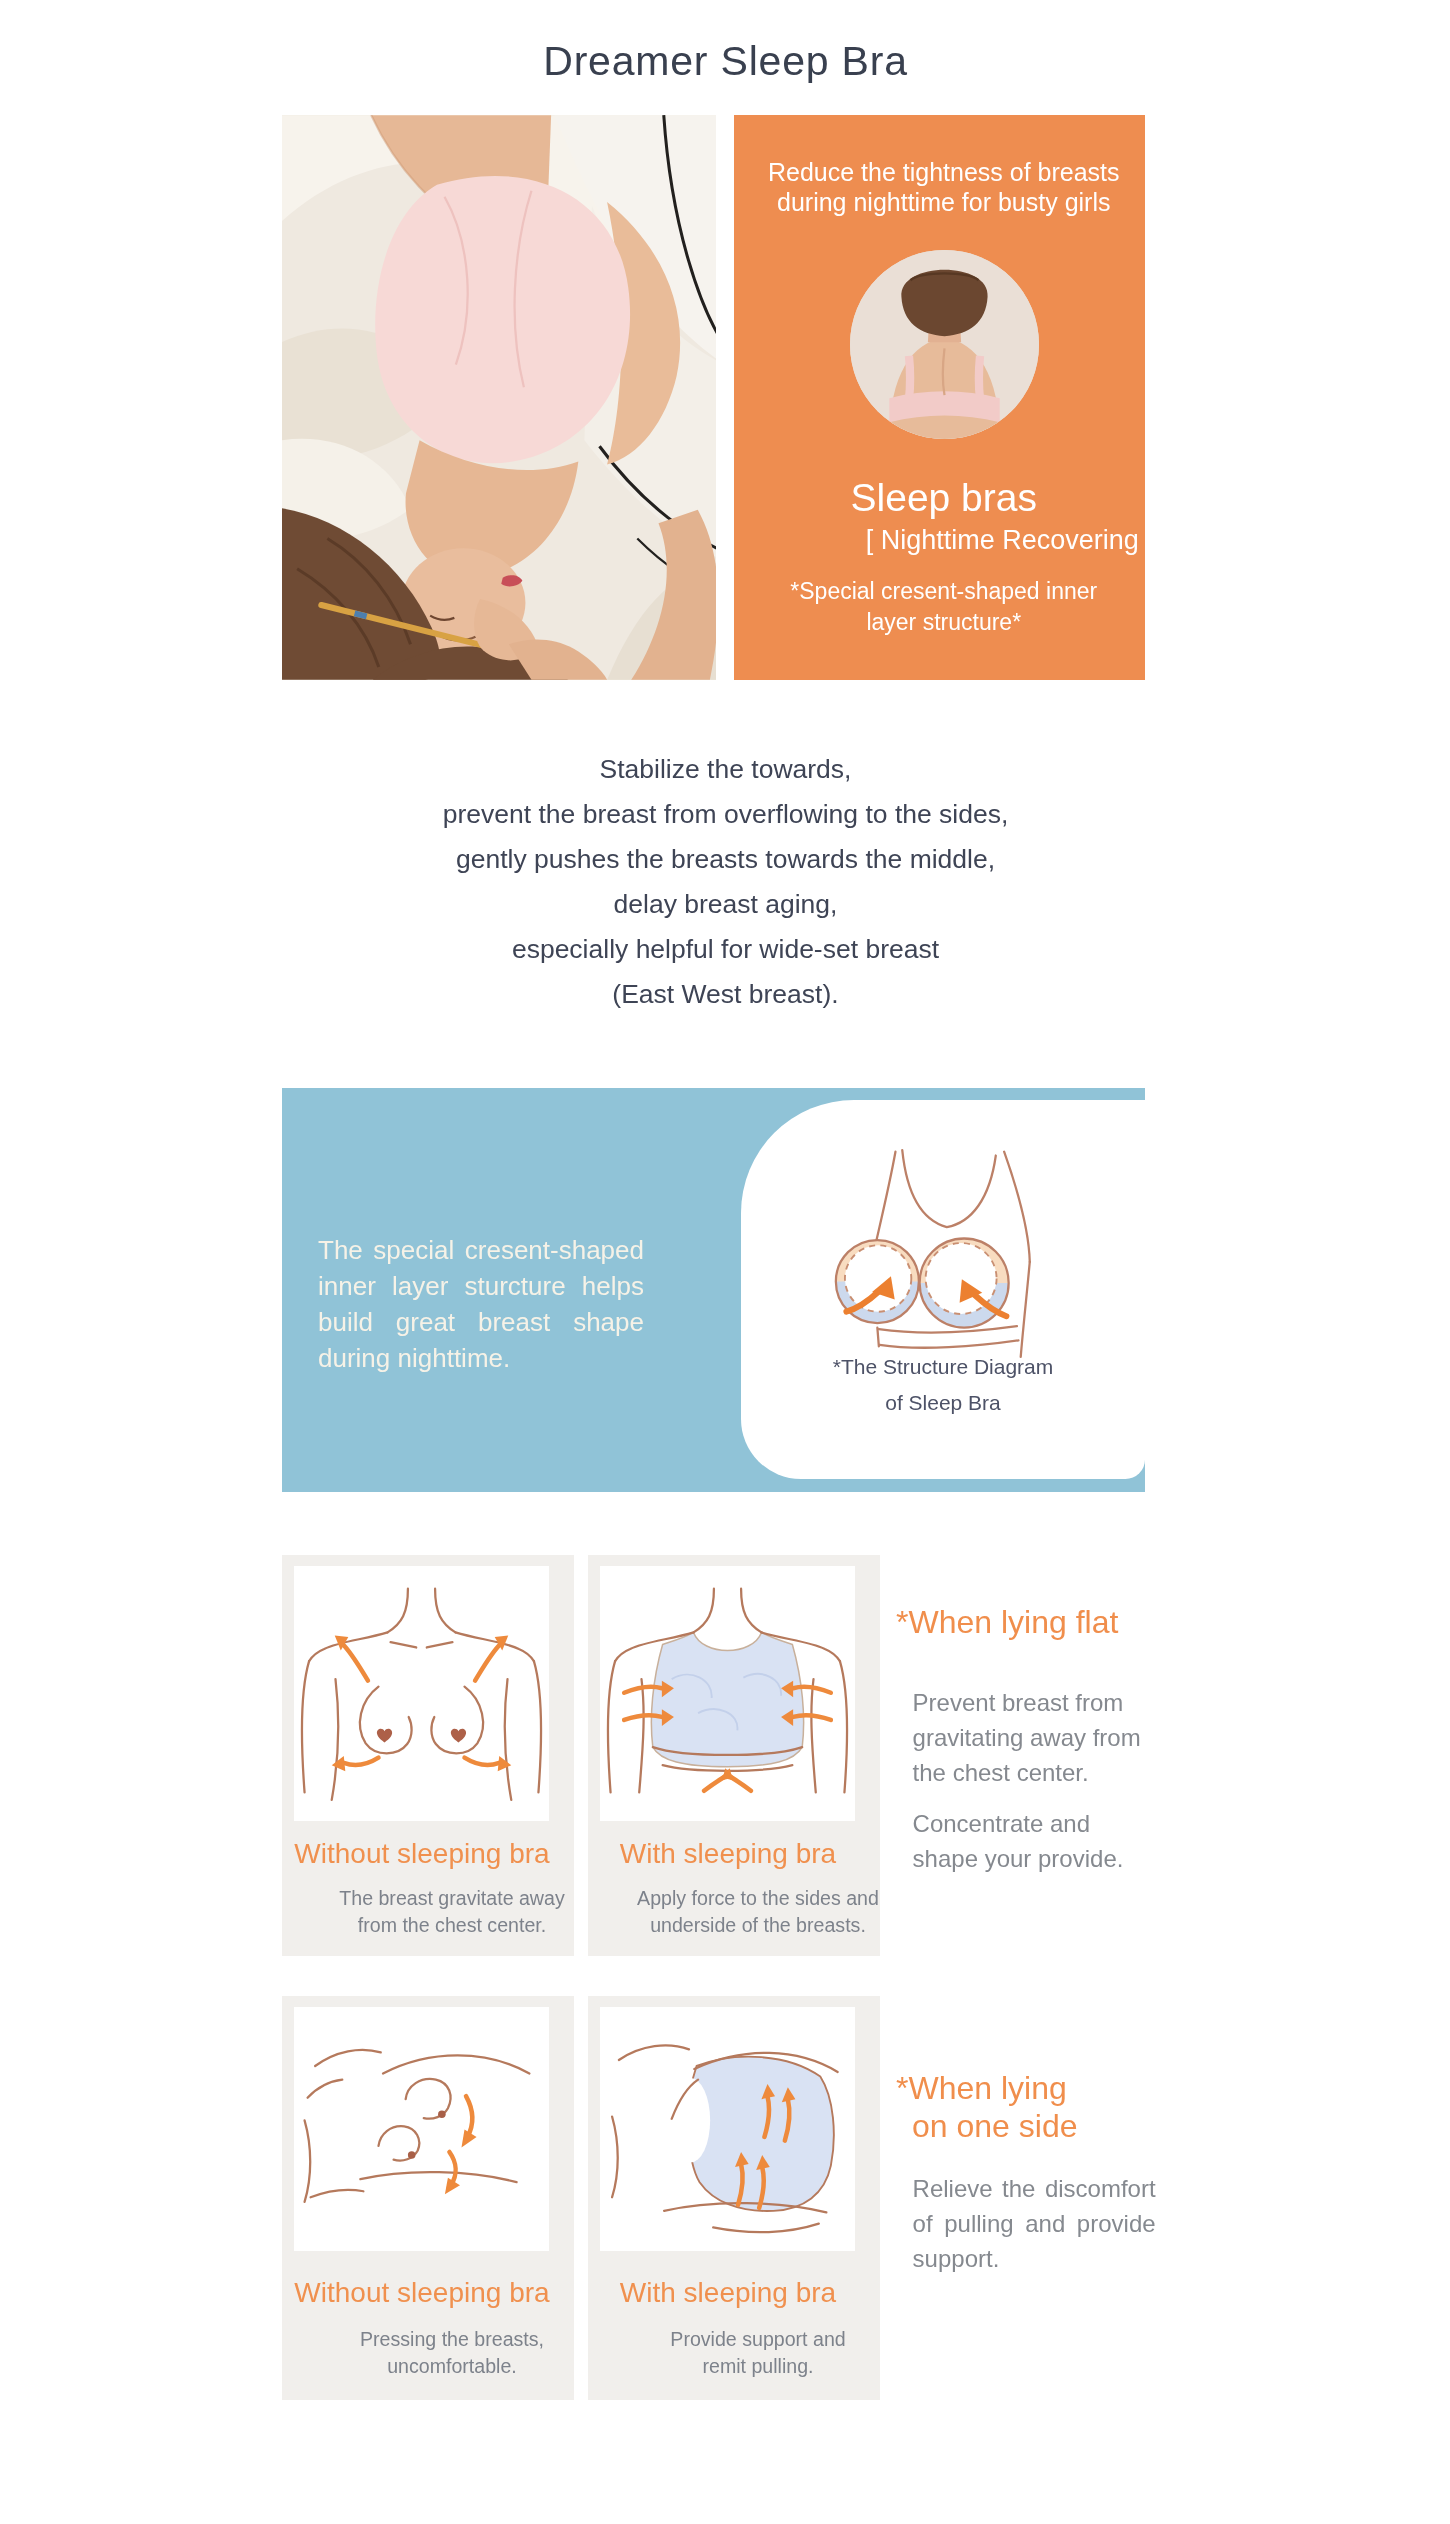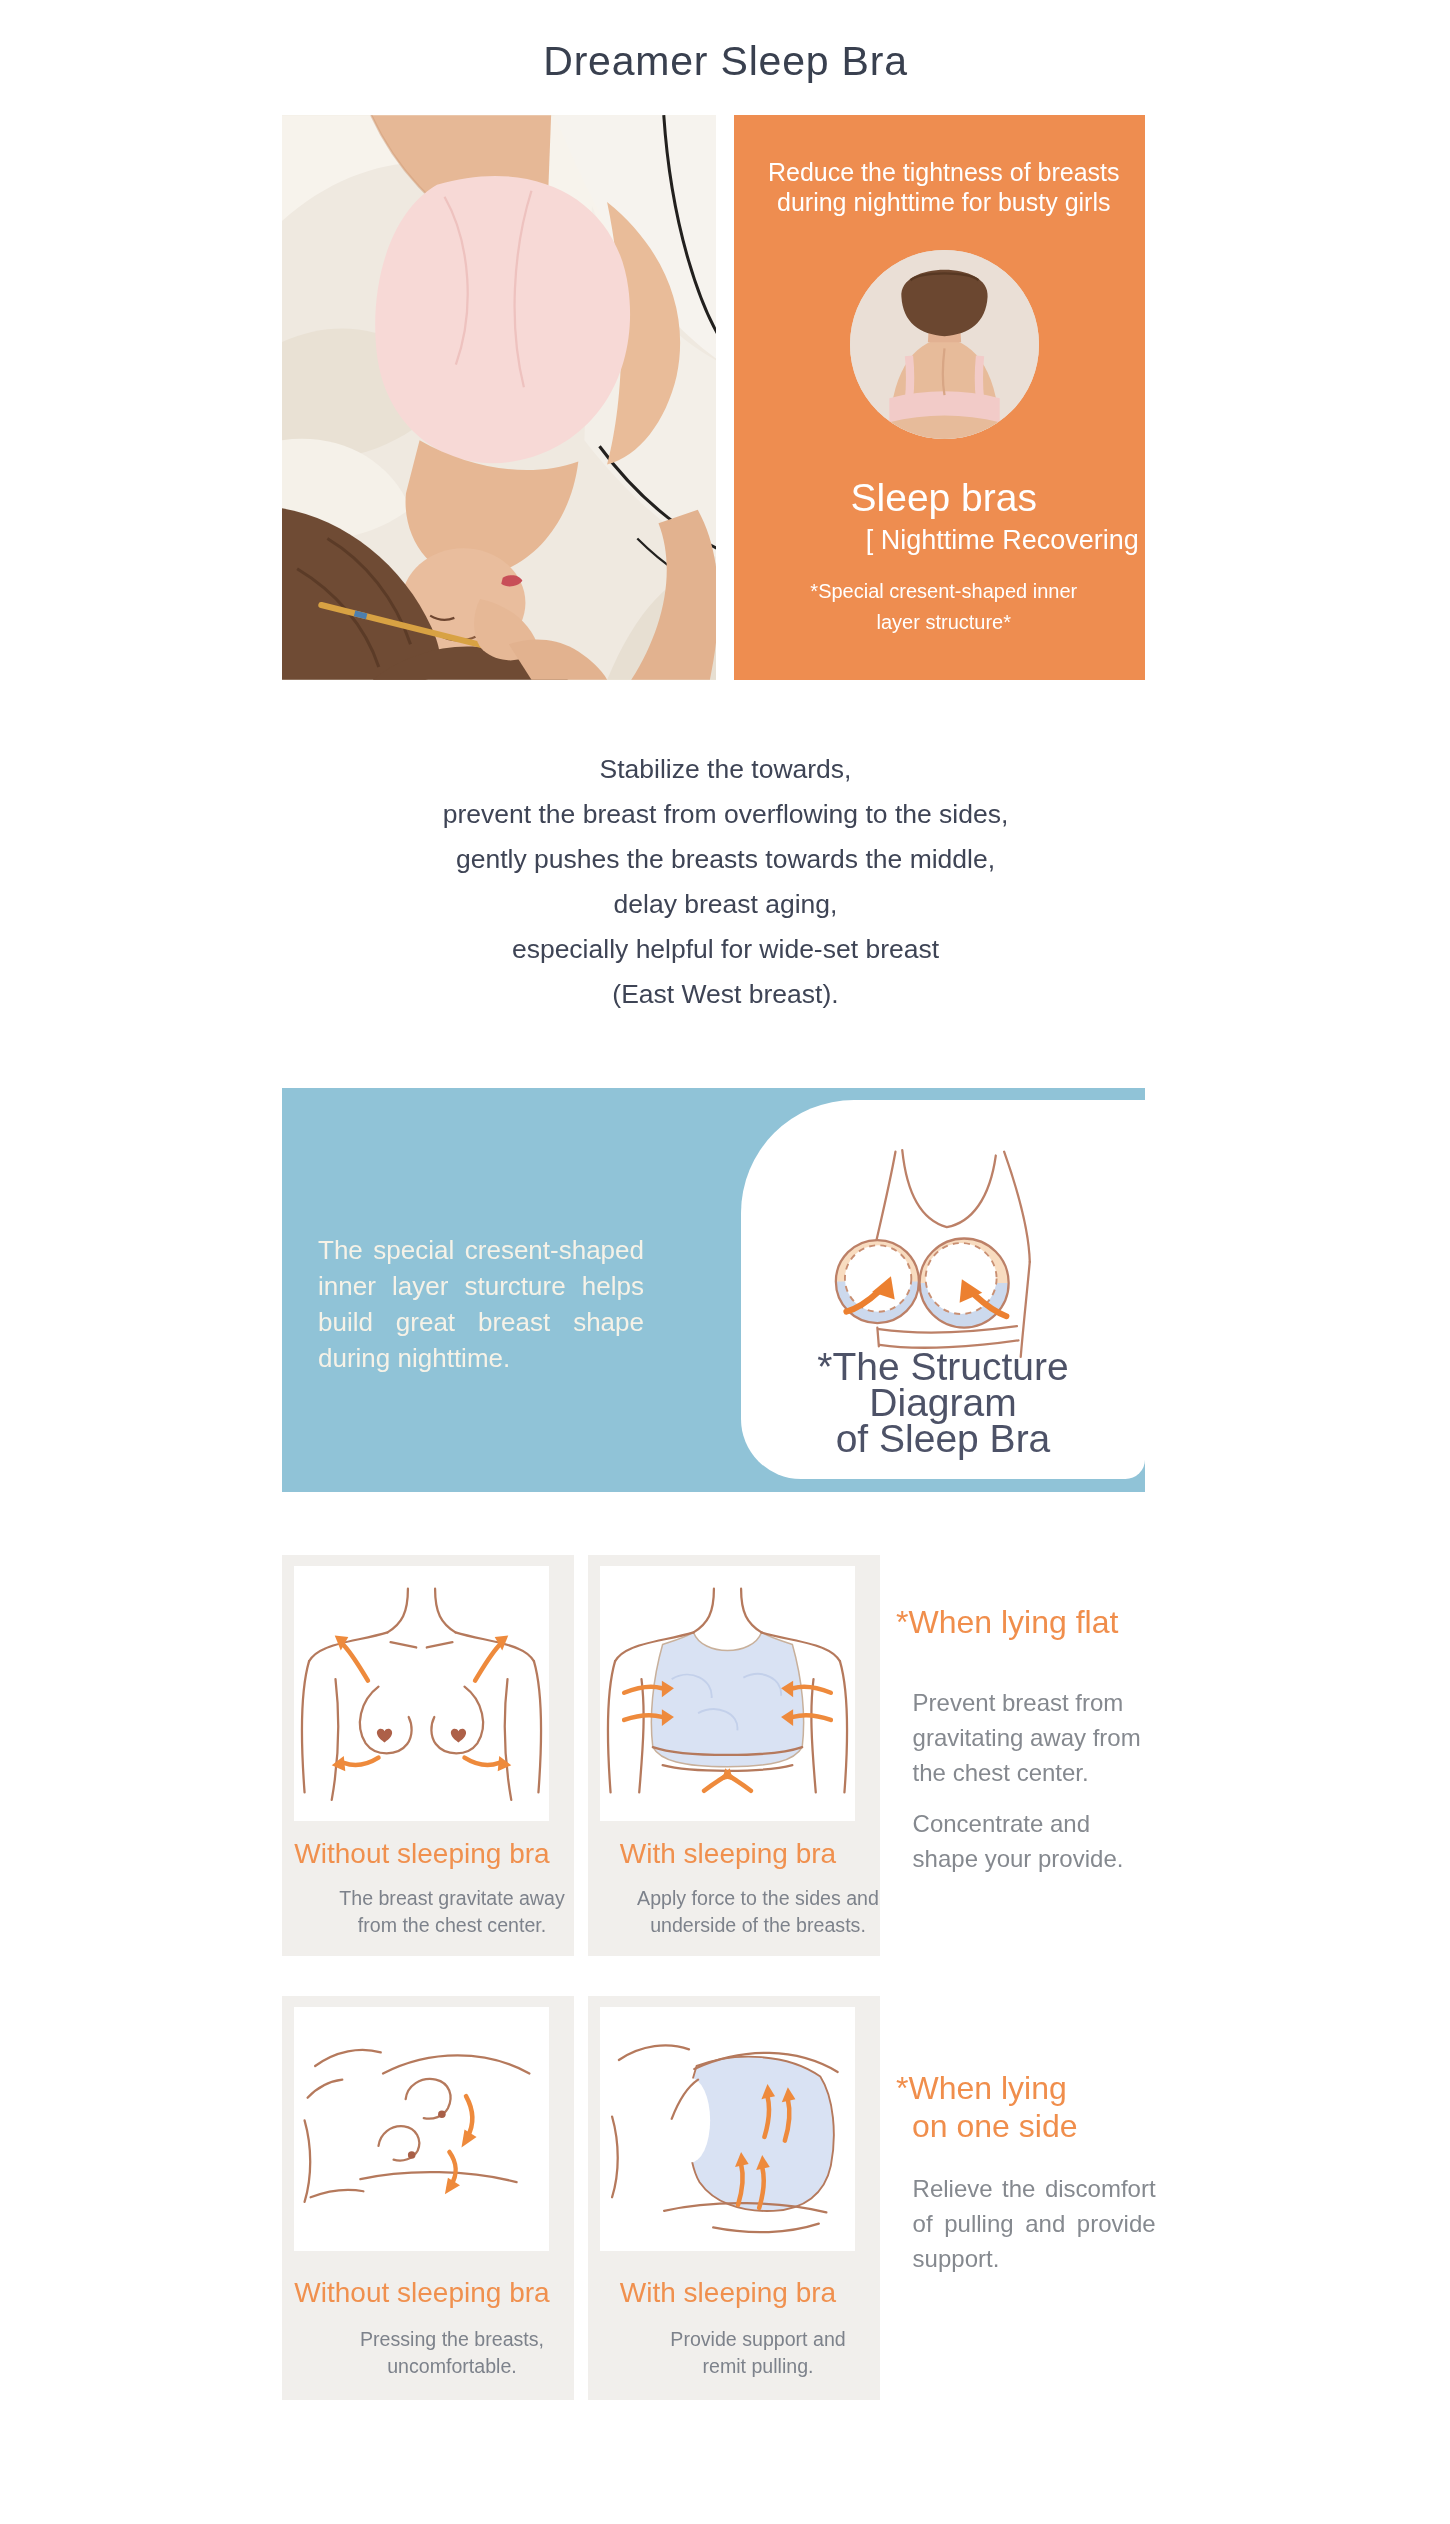--- a/index.html
+++ b/index.html
@@ -14,36 +14,36 @@
   .hero-photo { position:relative; width:443px; height:565px; overflow:hidden; background:#efe9e0; }
   .hero-photo svg { display:block; }
   .hero-panel { position:relative; width:420px; height:565px; background:#ee8d50; color:#fff; }
   .hero-headline { position:absolute; top:43px; left:0; width:420px; text-align:center;
     font-size:25px; line-height:29.5px; white-space:pre-line; }
   .hero-circle { position:absolute; top:135px; left:116px; width:189px; height:189px;
     border-radius:50%; overflow:hidden; background:#eadfd6; }
   .hero-name { position:absolute; top:361px; left:0; width:420px; text-align:center; font-size:39px; }
   .hero-tagline { position:absolute; top:410px; left:0; width:420px; text-align:right; font-size:27px; }
   .hero-note { position:absolute; top:461px; left:0; width:420px; text-align:center;
-    font-size:20px; line-height:31px; white-space:pre-line; }
+    font-size:23px; line-height:31px; white-space:pre-line; }
 
   
   .intro { position:absolute; left:0; top:747px; width:1451px; text-align:center;
     color:#3e4455; font-size:26.5px; }
   .intro-line { height:45px; line-height:45px; }
 
   
   .feature { position:absolute; left:282px; top:1088px; width:863px; height:404px; background:#90c3d7; }
   .feature-text { position:absolute; left:36px; top:144px; width:326px; color:#f6f2e7;
     font-size:26px; line-height:36px; text-align:justify; }
   .feature-panel { position:absolute; right:0; top:12px; width:404px; height:379px; background:#ffffff;
     border-radius:113px 0 19.6px 60px; }
   .diagram-wrap { position:absolute; left:51px; top:13.6px; width:302px; height:249px; }
   .diagram-caption { position:absolute; top:249px; left:0; width:404px; text-align:center;
-    color:#4d5267; font-size:39px; line-height:36px; white-space:pre-line; }
+    color:#4d5267; font-size:21px; line-height:36px; white-space:pre-line; }
 
   
   .row { position:absolute; left:282px; width:863px; }
   .row1 { top:1555px; height:401px; }
   .row2 { top:1996px; height:404px; }
   .card { position:absolute; top:0; width:292px; background:#f1efec; }
   .row1 .card { height:401px; }
   .row2 .card { height:404px; }
   .card.c1 { left:0; }
   .card.c2 { left:306px; }

